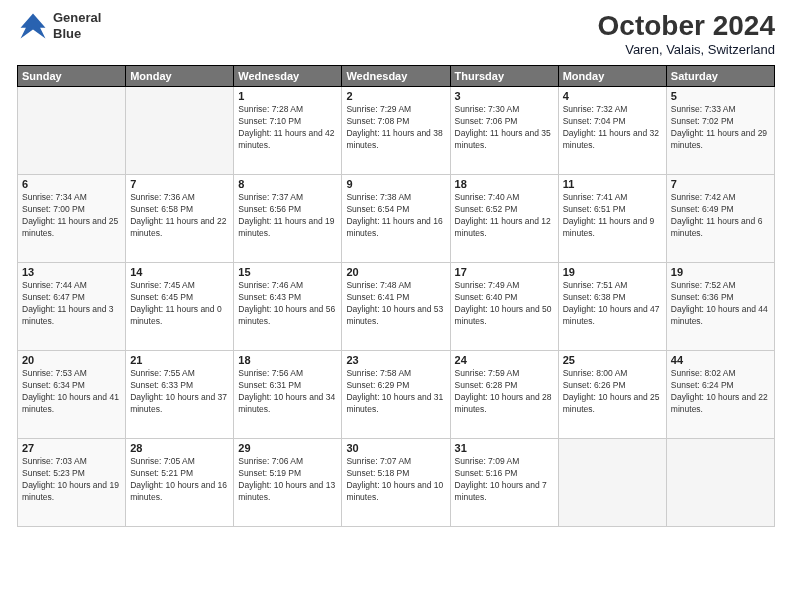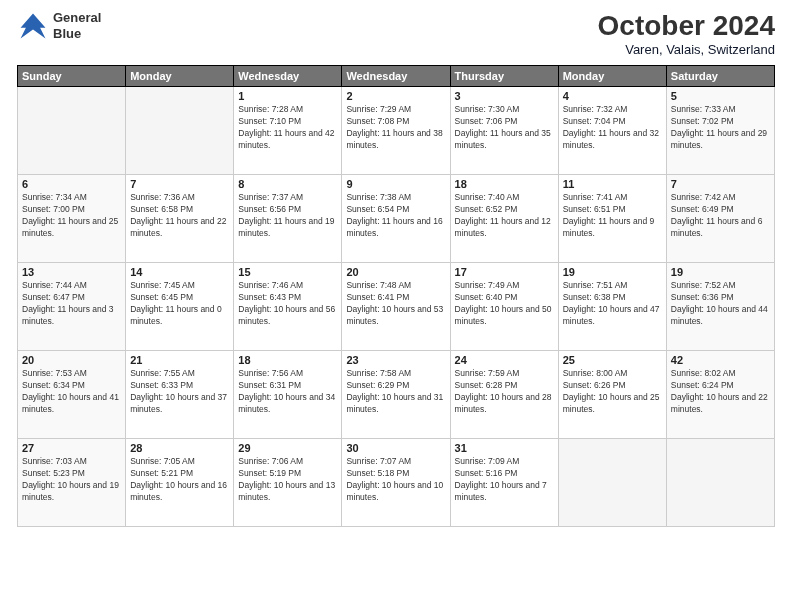--- a/index.html
+++ b/index.html
@@ -232,21 +232,21 @@
           </td>
           <td>
             <span class="day-num">24</span>
             <div class="day-info">Sunrise: 7:59 AM<br>Sunset: 6:28 PM<br>Daylight: 10 hours and 28 minutes.</div>
           </td>
           <td>
             <span class="day-num">25</span>
             <div class="day-info">Sunrise: 8:00 AM<br>Sunset: 6:26 PM<br>Daylight: 10 hours and 25 minutes.</div>
           </td>
           <td>
-            <span class="day-num">42</span>
+            <span class="day-num">44</span>
             <div class="day-info">Sunrise: 8:02 AM<br>Sunset: 6:24 PM<br>Daylight: 10 hours and 22 minutes.</div>
           </td>
         </tr>
         <tr>
           <td>
             <span class="day-num">27</span>
             <div class="day-info">Sunrise: 7:03 AM<br>Sunset: 5:23 PM<br>Daylight: 10 hours and 19 minutes.</div>
           </td>
           <td>
             <span class="day-num">28</span>

